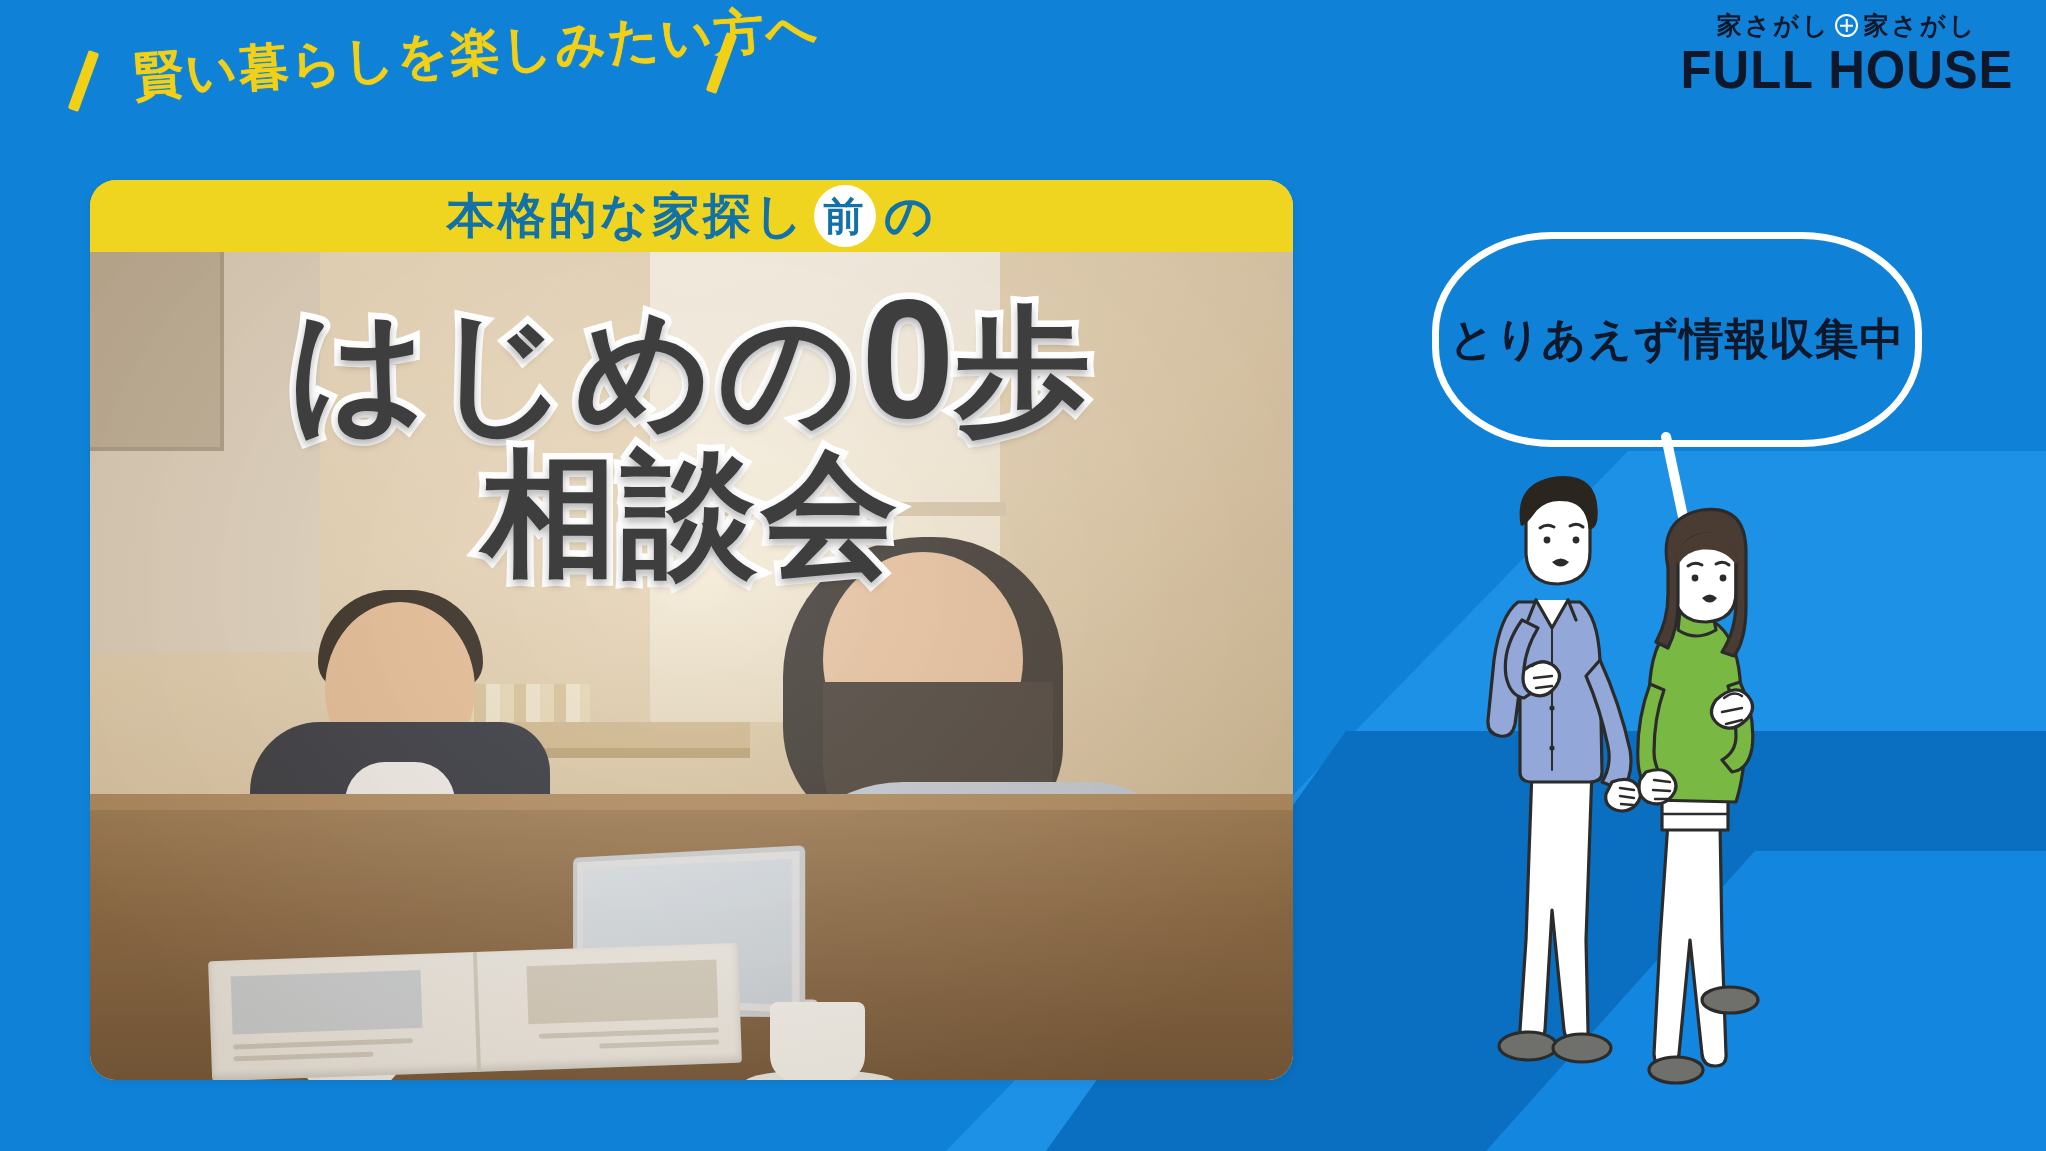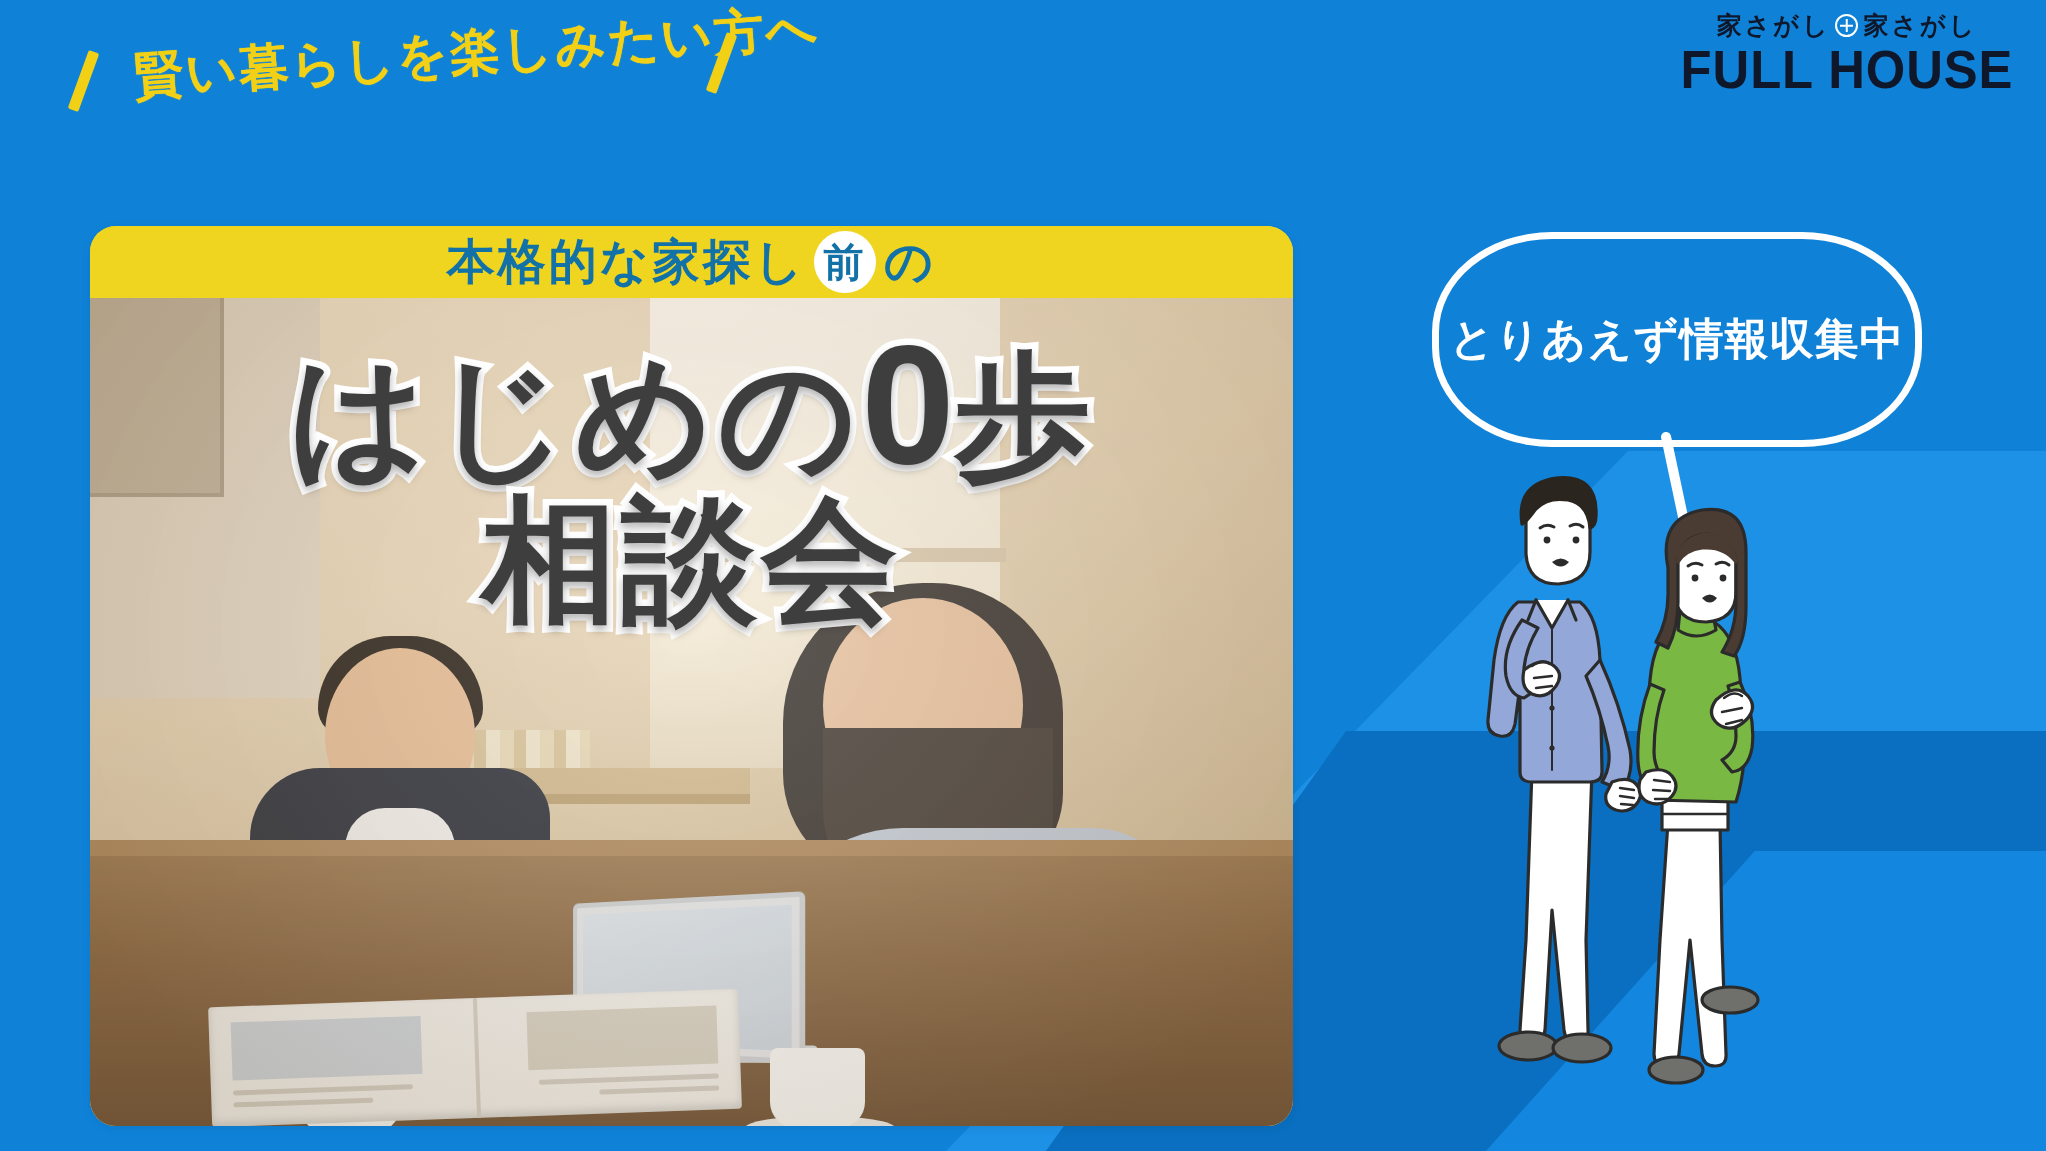--- a/index.html
+++ b/index.html
@@ -80,21 +80,20 @@
     transform:scaleX(0.94);
   }
 
   
   .card{
     position:absolute;left:90px;top:180px;
     width:1203px;height:900px;
     border-radius:26px;overflow:hidden;
     background:#efd51f;
     box-shadow:0 2px 10px rgba(0,0,0,.08);
-    margin-top:46px;
   }
   .card-band{
     position:relative;height:72px;background:#efd51f;
     display:flex;align-items:center;justify-content:center;
     gap:0px;
   }
   .band-text{
     color:#1272a8;font-size:48px;font-weight:bold;letter-spacing:3px;
     display:flex;align-items:center;
   }
@@ -187,21 +186,21 @@
   }
   .bubble-outline{
     position:absolute;inset:0;
     border:7px solid #ffffff;
     border-radius:120px/100px;
     background:transparent;
   }
   .bubble-text{
     position:absolute;inset:0;
     display:flex;flex-direction:column;align-items:center;justify-content:center;
-    color:#ffffff;font-size:44px;font-weight:bold;line-height:1.24;
+    color:#0f172a;font-size:44px;font-weight:bold;line-height:1.24;
     letter-spacing:1px;white-space:nowrap;
   }
   .bubble-tail{
     position:absolute;left:228px;top:200px;width:10px;height:115px;
     background:#ffffff;border-radius:6px;
     transform:rotate(-12deg);transform-origin:top center;
   }
 
   
   .couple{position:absolute;left:1440px;top:470px;width:440px;height:620px;}

